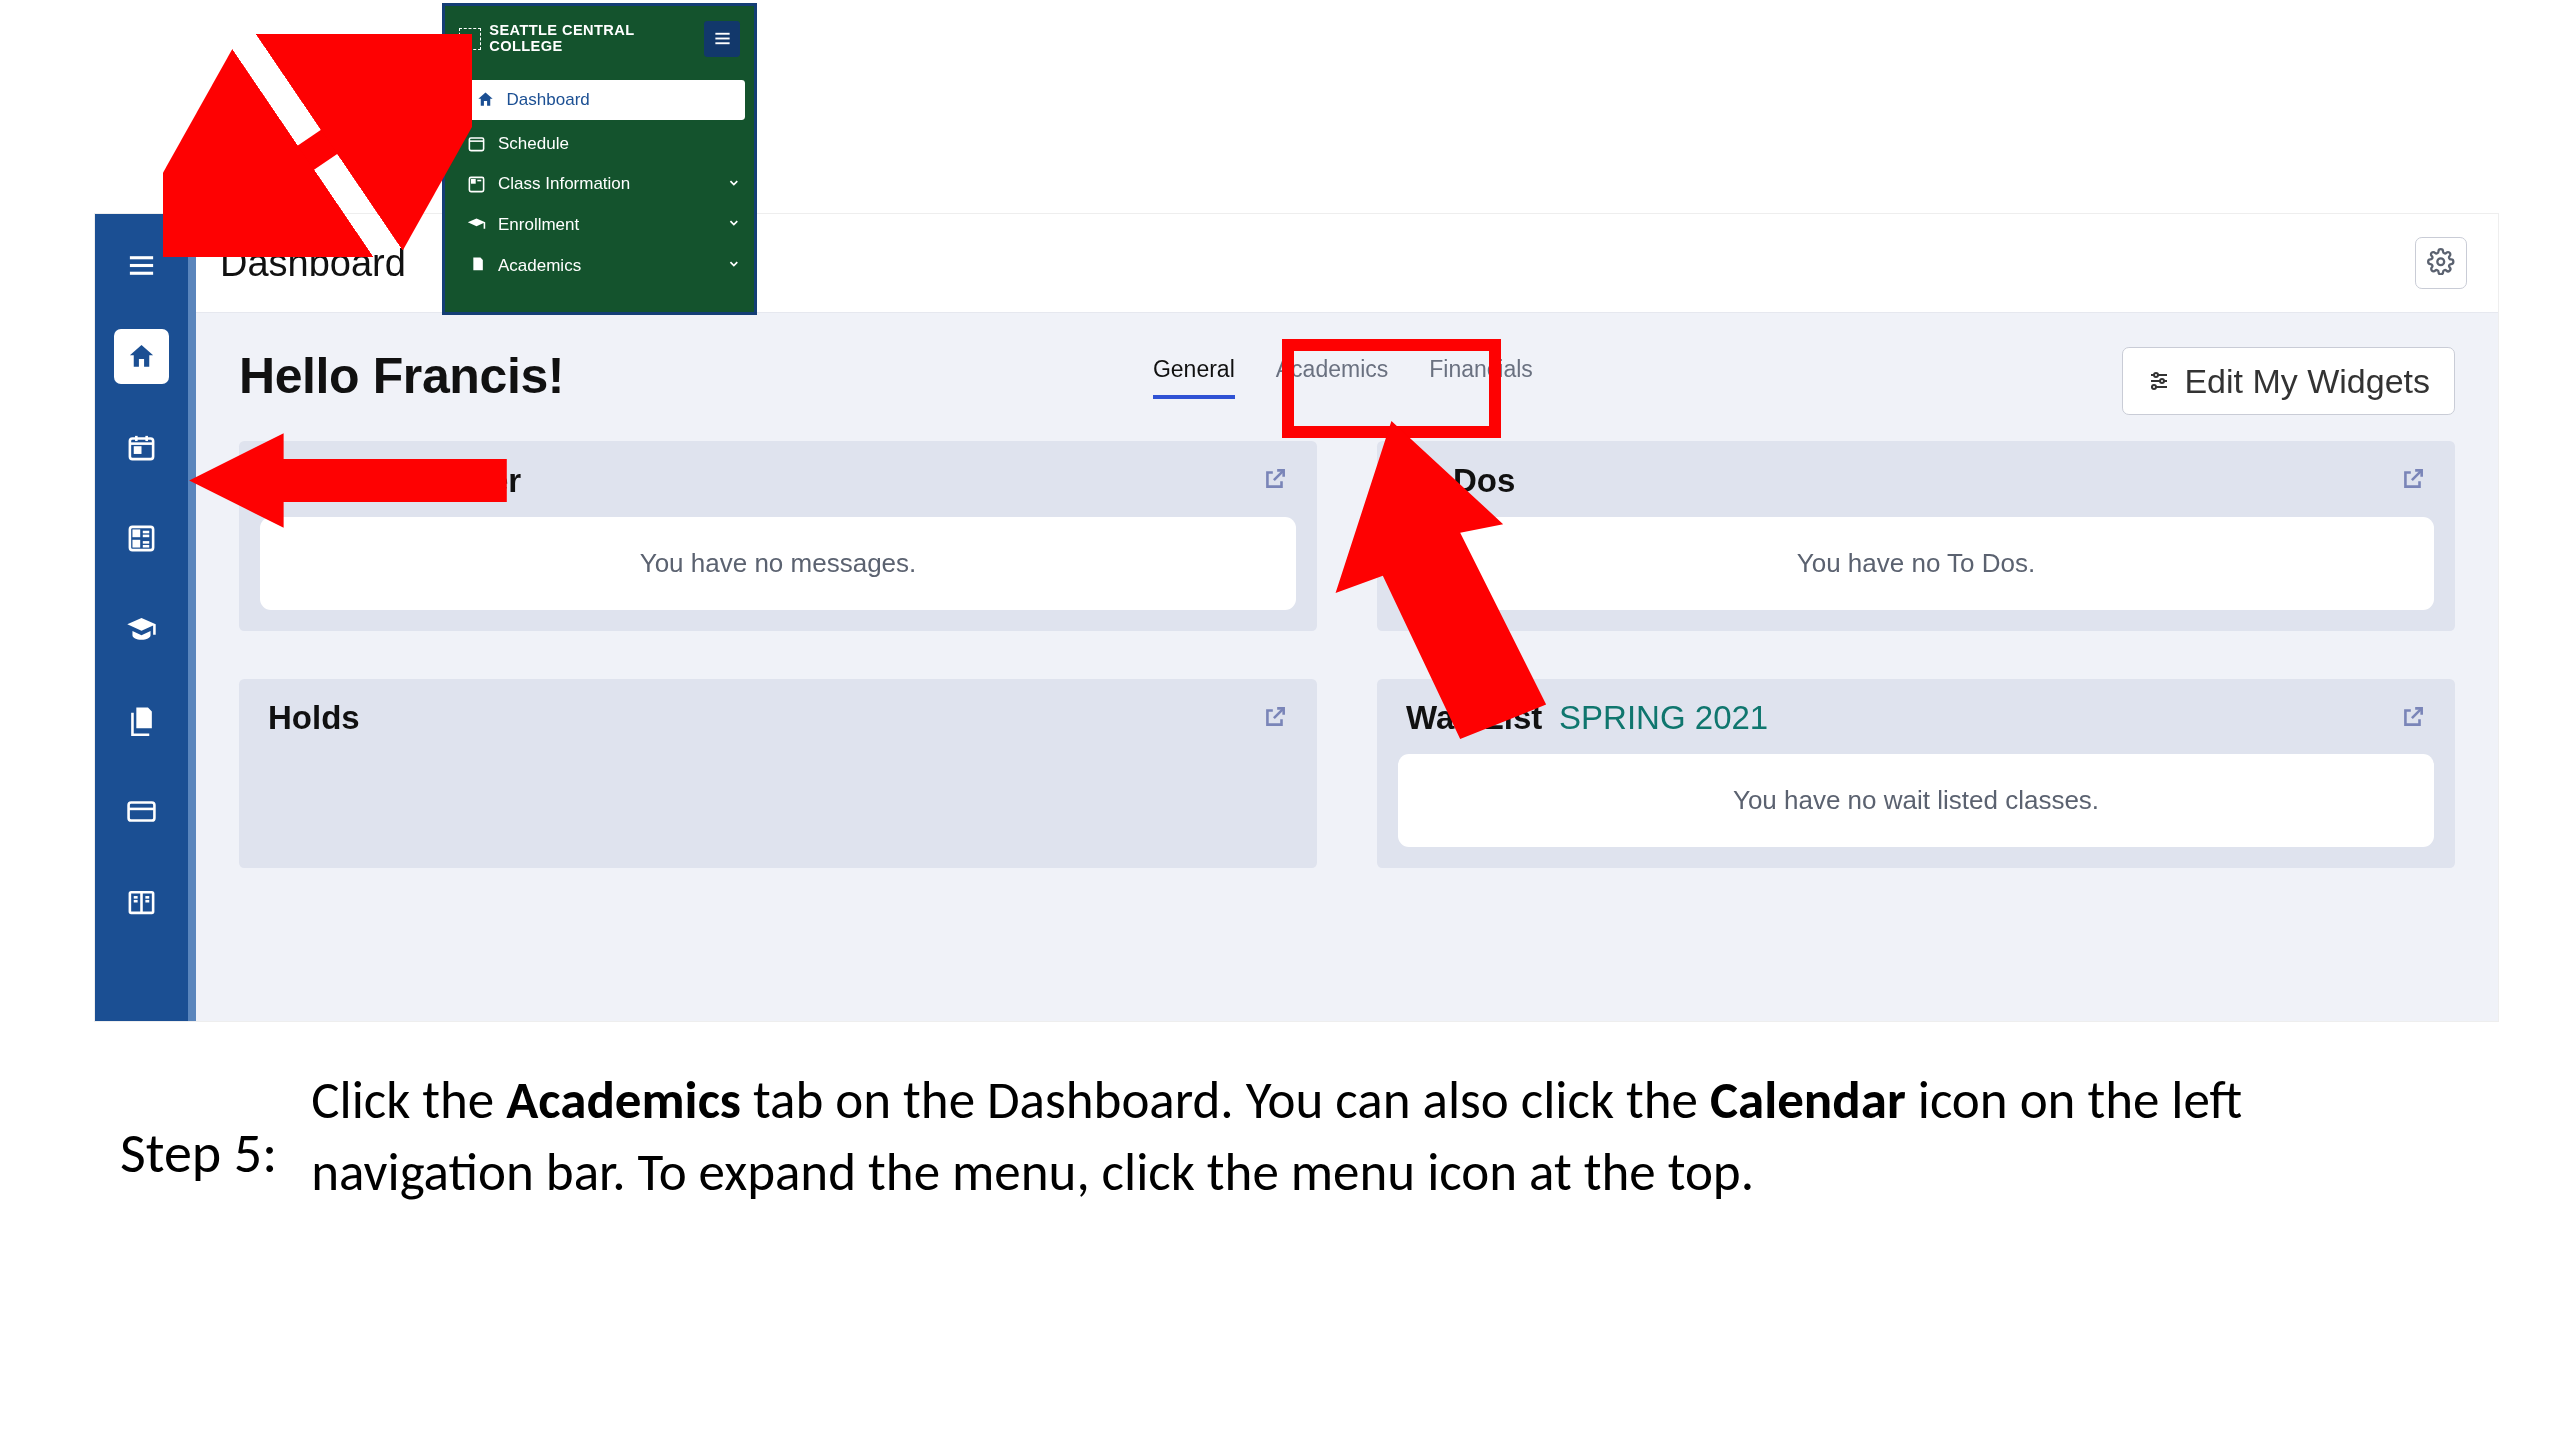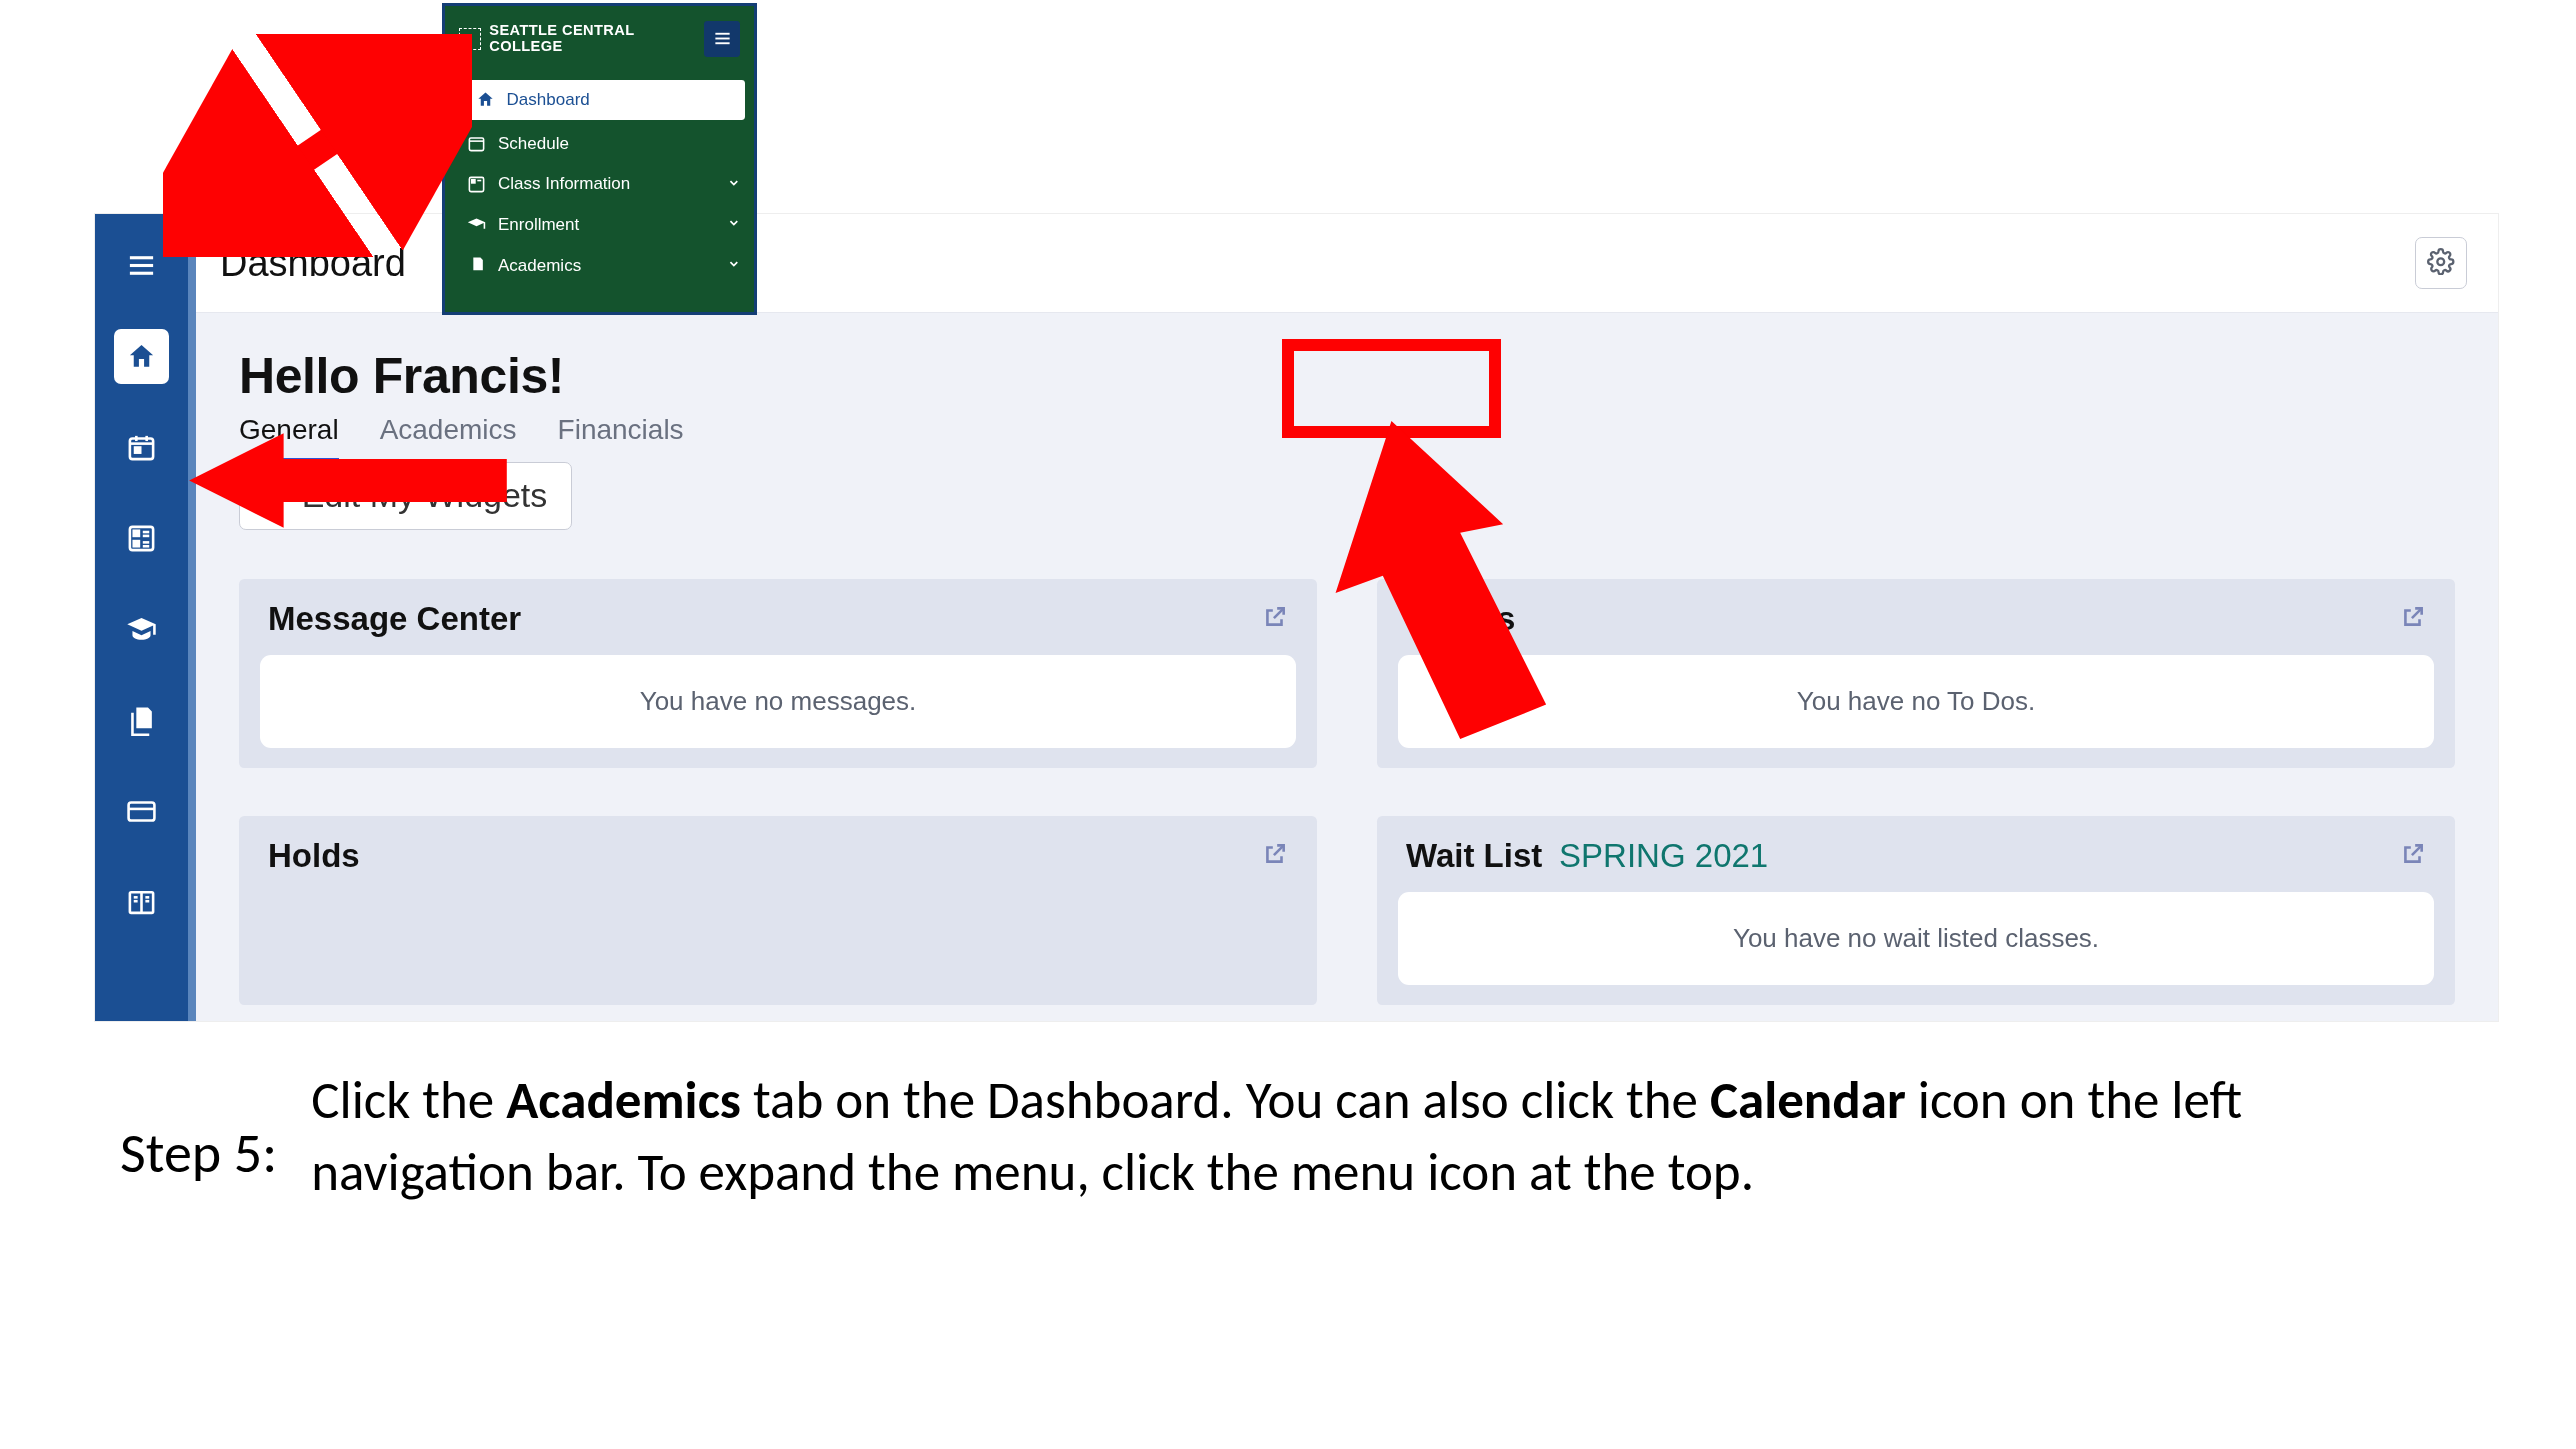--- a/index.html
+++ b/index.html
@@ -102,36 +102,35 @@
     right: 0;
     bottom: 0;
     background: #f0f2f8;
     padding: 34px 43px 34px 43px;
   }
 
   .greeting-row {
     display: flex;
     align-items: flex-start;
     justify-content: space-between;
-    margin-bottom: 49px;
-    flex-direction: column;
+    margin-bottom: 26px;
   }
   .greeting {
     font-size: 50px;
     font-weight: 600;
     color: #111;
     letter-spacing: -0.4px;
   }
   .tabs {
     display: flex;
     gap: 41px;
     margin-top: 8.6px;
   }
   .tab {
-    font-size: 28px;
+    font-size: 23px;
     color: #6a7180;
     padding-bottom: 12px;
     border-bottom: 4.3px solid transparent;
   }
   .tab.active {
     color: #111;
     border-bottom-color: #2f52d4;
   }
   .edit-widgets-btn {
     display: flex;

